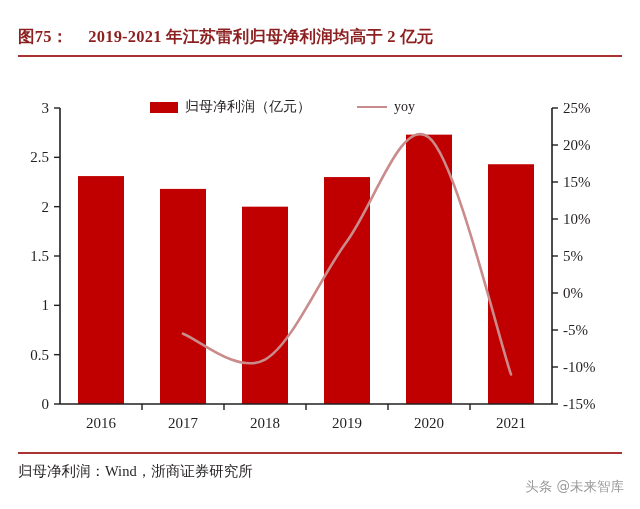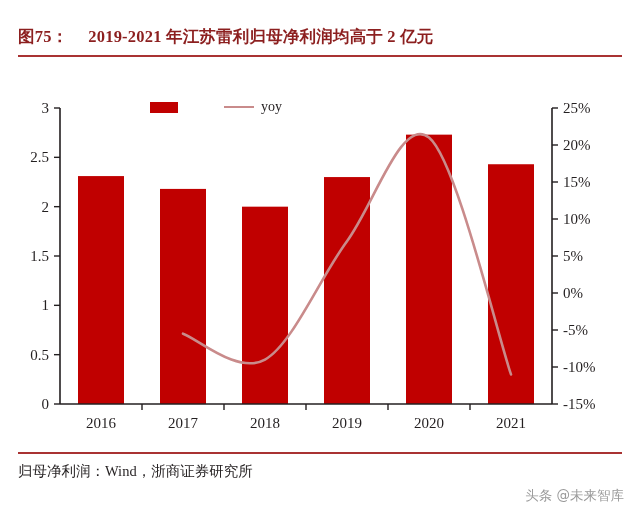--- a/index.html
+++ b/index.html
@@ -119,36 +119,36 @@
     white-space: nowrap;
   }
   #watermark {
     position: absolute;
     right: 16px;
     top: 478px;
     font-family: "DejaVu Sans", sans-serif;
     font-size: 13.5px;
     color: #9a9a9a;
     white-space: nowrap;
-    margin-top: 9px;
   }
 </style>
 </head>
 <body>
 
 <div id="figure-header">
   <div id="figure-title-line">
     <span id="figure-label">图75：</span><span id="figure-title">2019-2021 年江苏雷利归母净利润均高于 2 亿元</span>
   </div>
   <div id="figure-title-rule"></div>
 </div>
 
 <div id="legend">
   <div class="legend-entry">
     <span class="legend-swatch-bar"></span>
+    <span class="legend-text">归母净利润（亿元）</span>
   </div>
   <div class="legend-entry">
     <span class="legend-swatch-line"></span>
     <span class="legend-text">yoy</span>
   </div>
 </div>
 
 <div id="plot-wrap">
   <svg id="plot-svg" width="640" height="350" viewBox="0 0 640 350">
     <g id="bars-group">

